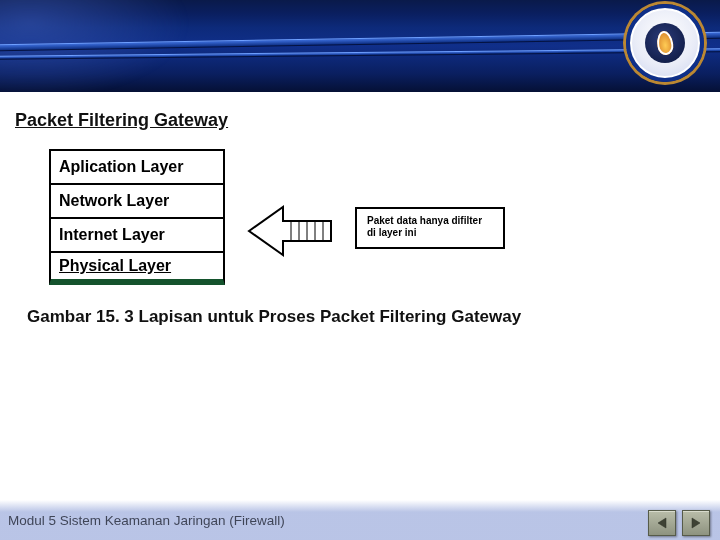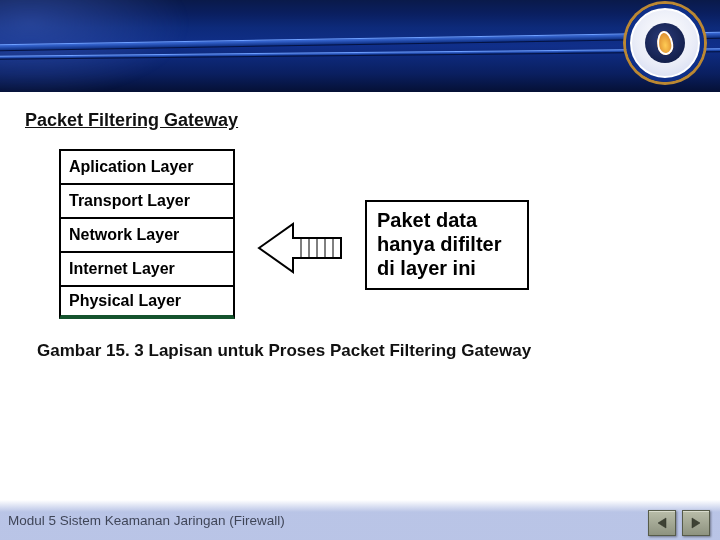--- a/index.html
+++ b/index.html
@@ -63,21 +63,21 @@
     background: radial-gradient(ellipse at 50% 60%, #ffcc55, #cc6a1a);
     border-radius: 50% 50% 50% 50% / 60% 60% 40% 40%;
     transform: rotate(-8deg);
     box-shadow: 0 0 0 2px #fff inset;
   }
 
   .content {
     position: absolute;
     left: 0; right: 0;
     top: 110px;
-    padding: 0 25px;
+    padding: 0 15px;
   }
   .title {
     font-weight: bold;
     font-size: 18px;
     color: #111;
     margin-bottom: 18px;
     text-decoration: underline;
   }
   .body-text {
     font-size: 17px;
@@ -104,36 +104,36 @@
     border-bottom: none;
     width: 176px;
     height: 34px;
     padding: 4px 8px;
     font-size: 16px;
     font-weight: bold;
     color: #000;
     display: flex;
     align-items: center;
   }
-  .stack .cell:last-child { border-bottom: 4px solid #14532d; }
+  .stack .cell:last-child { border-bottom: 6px solid #14532d; text-decoration: underline; }
   .arrow-wrap {
     display: flex;
     align-items: center;
     margin-top: 28px;
   }
   .arrow {
     display: block;
   }
   .note-box {
     border: 2px solid #000;
     padding: 6px 10px 8px;
-    font-size: 20px;
+    font-size: 10px;
     font-weight: bold;
     line-height: 1.2;
-    width: 164px;
+    width: 150px;
     margin-top: 22px;
   }
 
   .caption {
     font-weight: bold;
     font-size: 17px;
     color: #111;
     margin-left: 12px;
   }
 
@@ -183,21 +183,20 @@
     </div>
   </div>
 </div>
 
 <div class="content">
   <div class="title">Packet Filtering Gateway</div>
 
   <div class="diagram">
     <div class="stack">
       <div class="cell">Aplication Layer</div>
-      <div class="cell">Transport Layer</div>
       <div class="cell">Network  Layer</div>
       <div class="cell">Internet  Layer</div>
       <div class="cell">Physical Layer</div>
     </div>
 
     <div class="arrow-wrap">
       <svg class="arrow" width="86" height="56" viewBox="0 0 86 56">
         <path d="M2 28 L36 4 L36 18 L84 18 L84 38 L36 38 L36 52 Z" fill="#fff" stroke="#000" stroke-width="2"></path>
         <line x1="44" y1="18" x2="44" y2="38" stroke="#000" stroke-width="1"></line>
         <line x1="52" y1="18" x2="52" y2="38" stroke="#000" stroke-width="1"></line>

